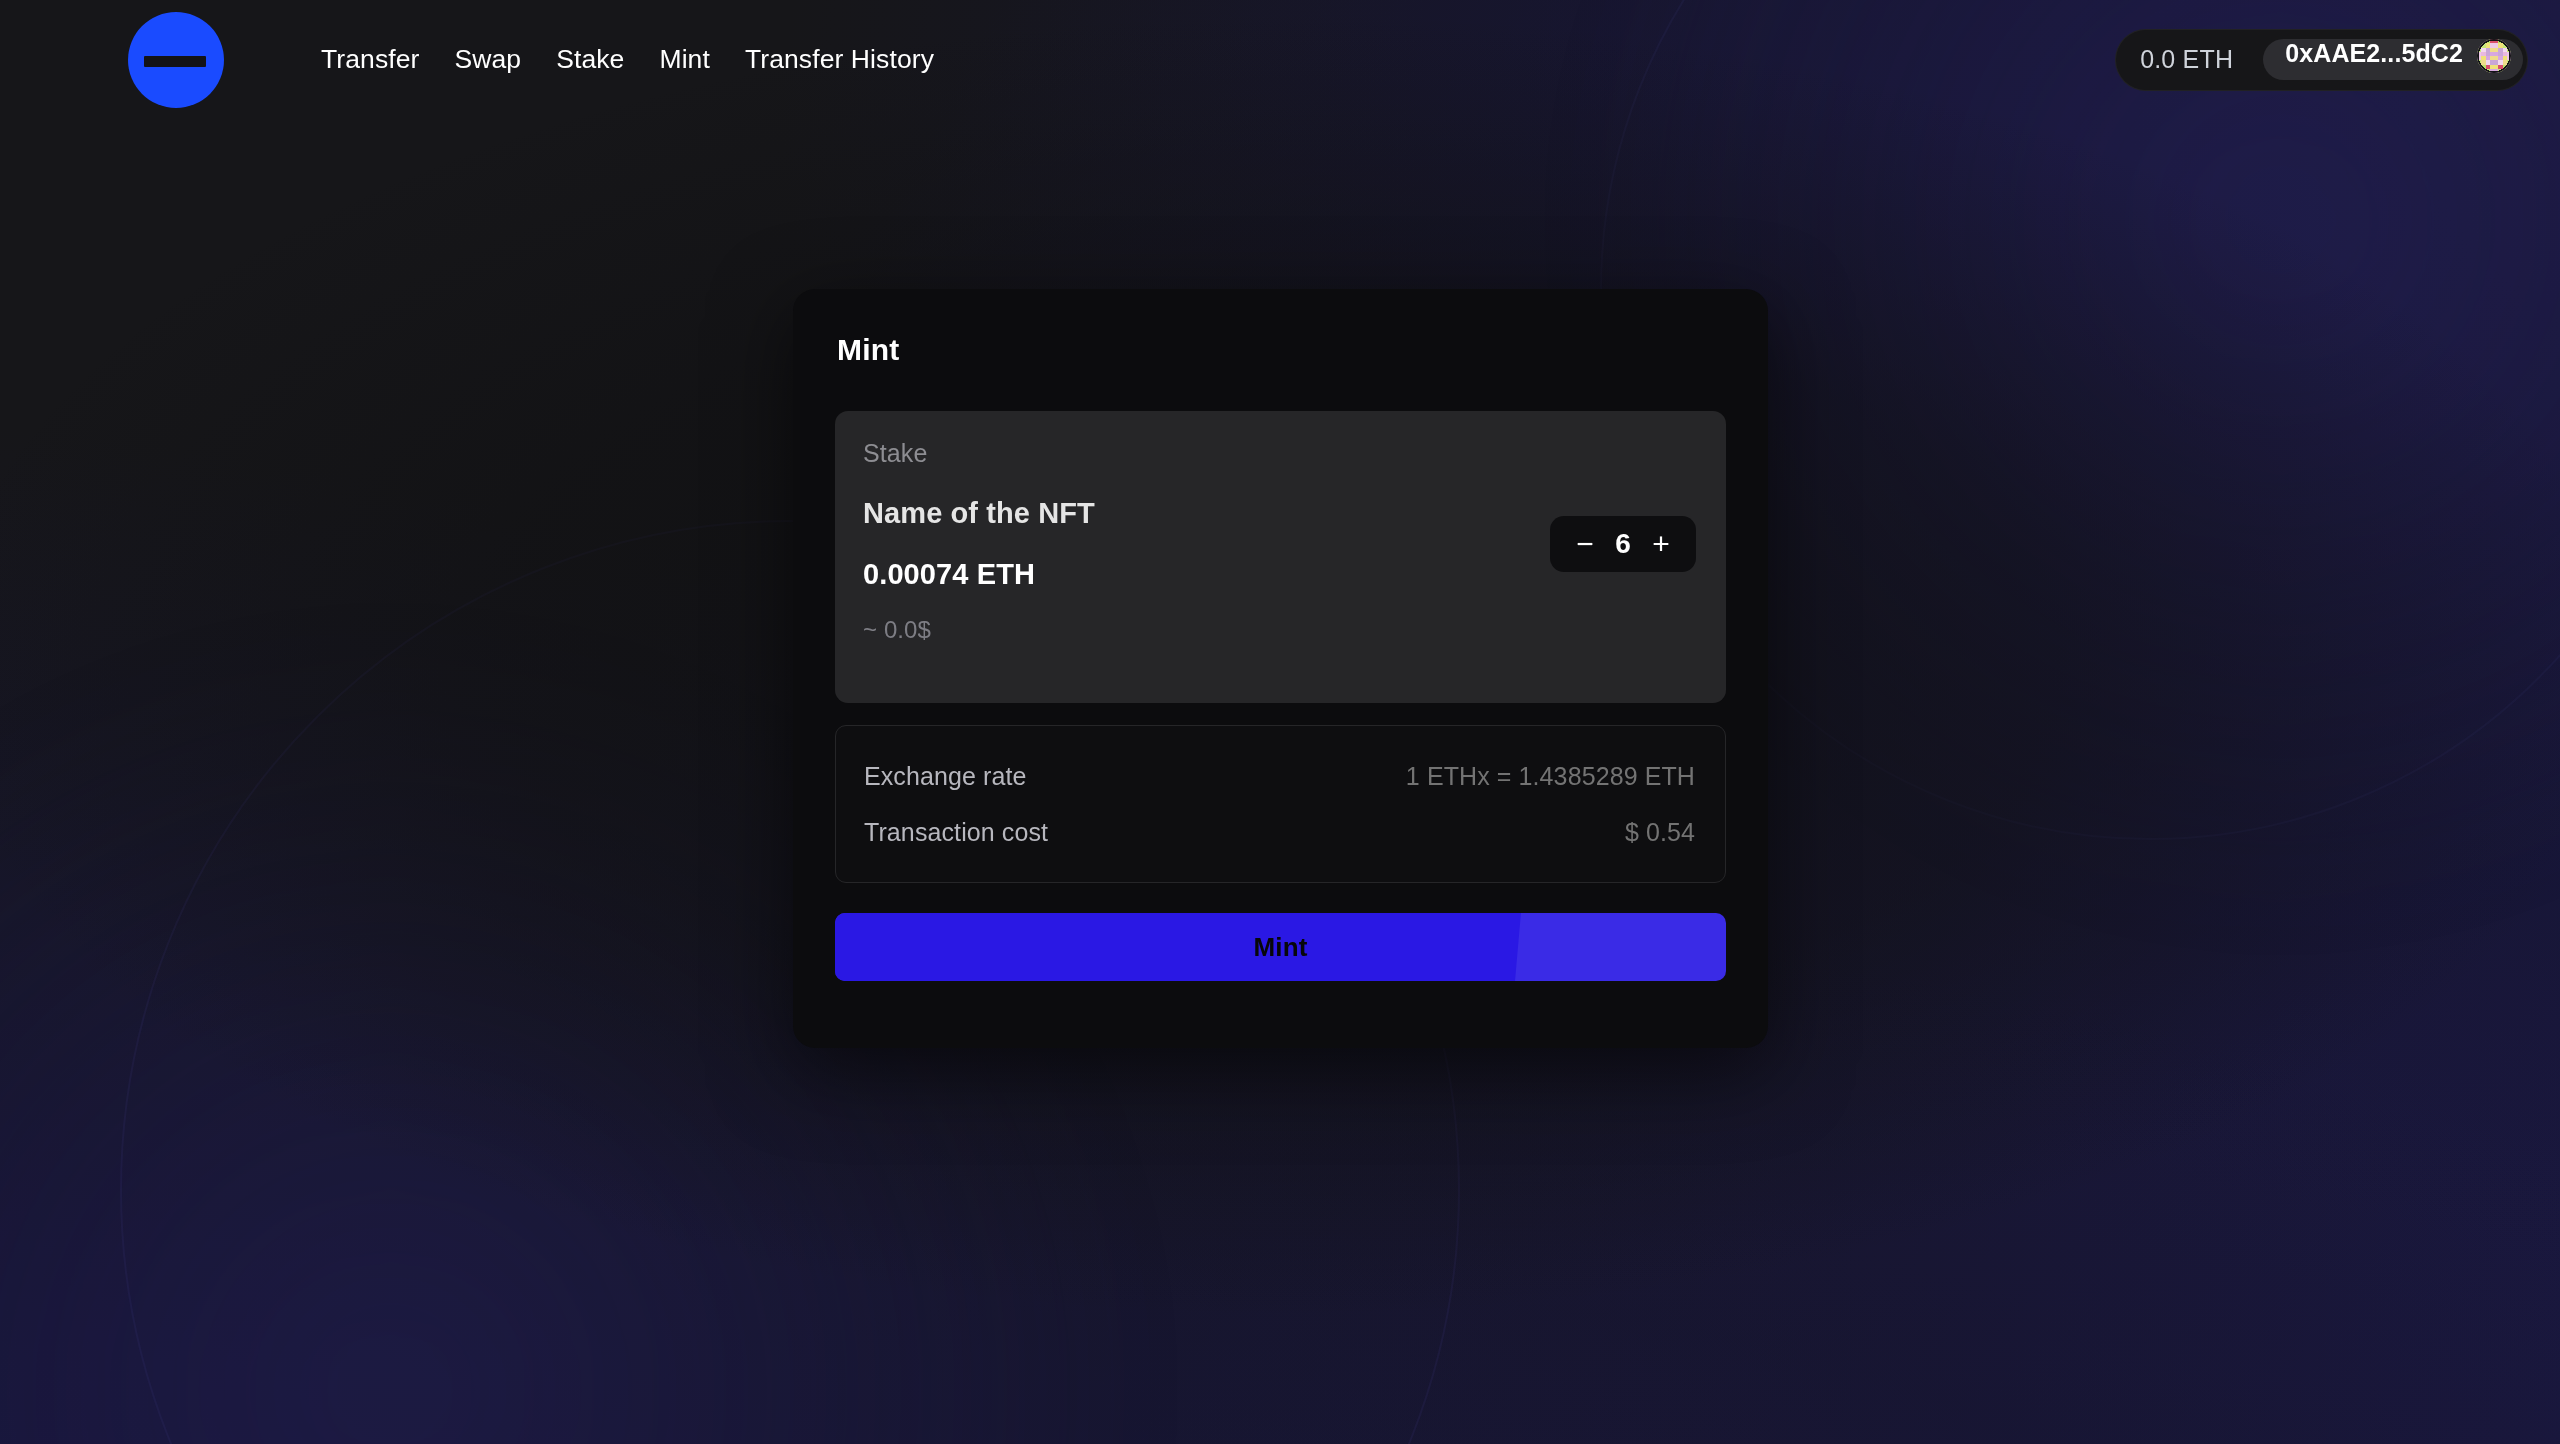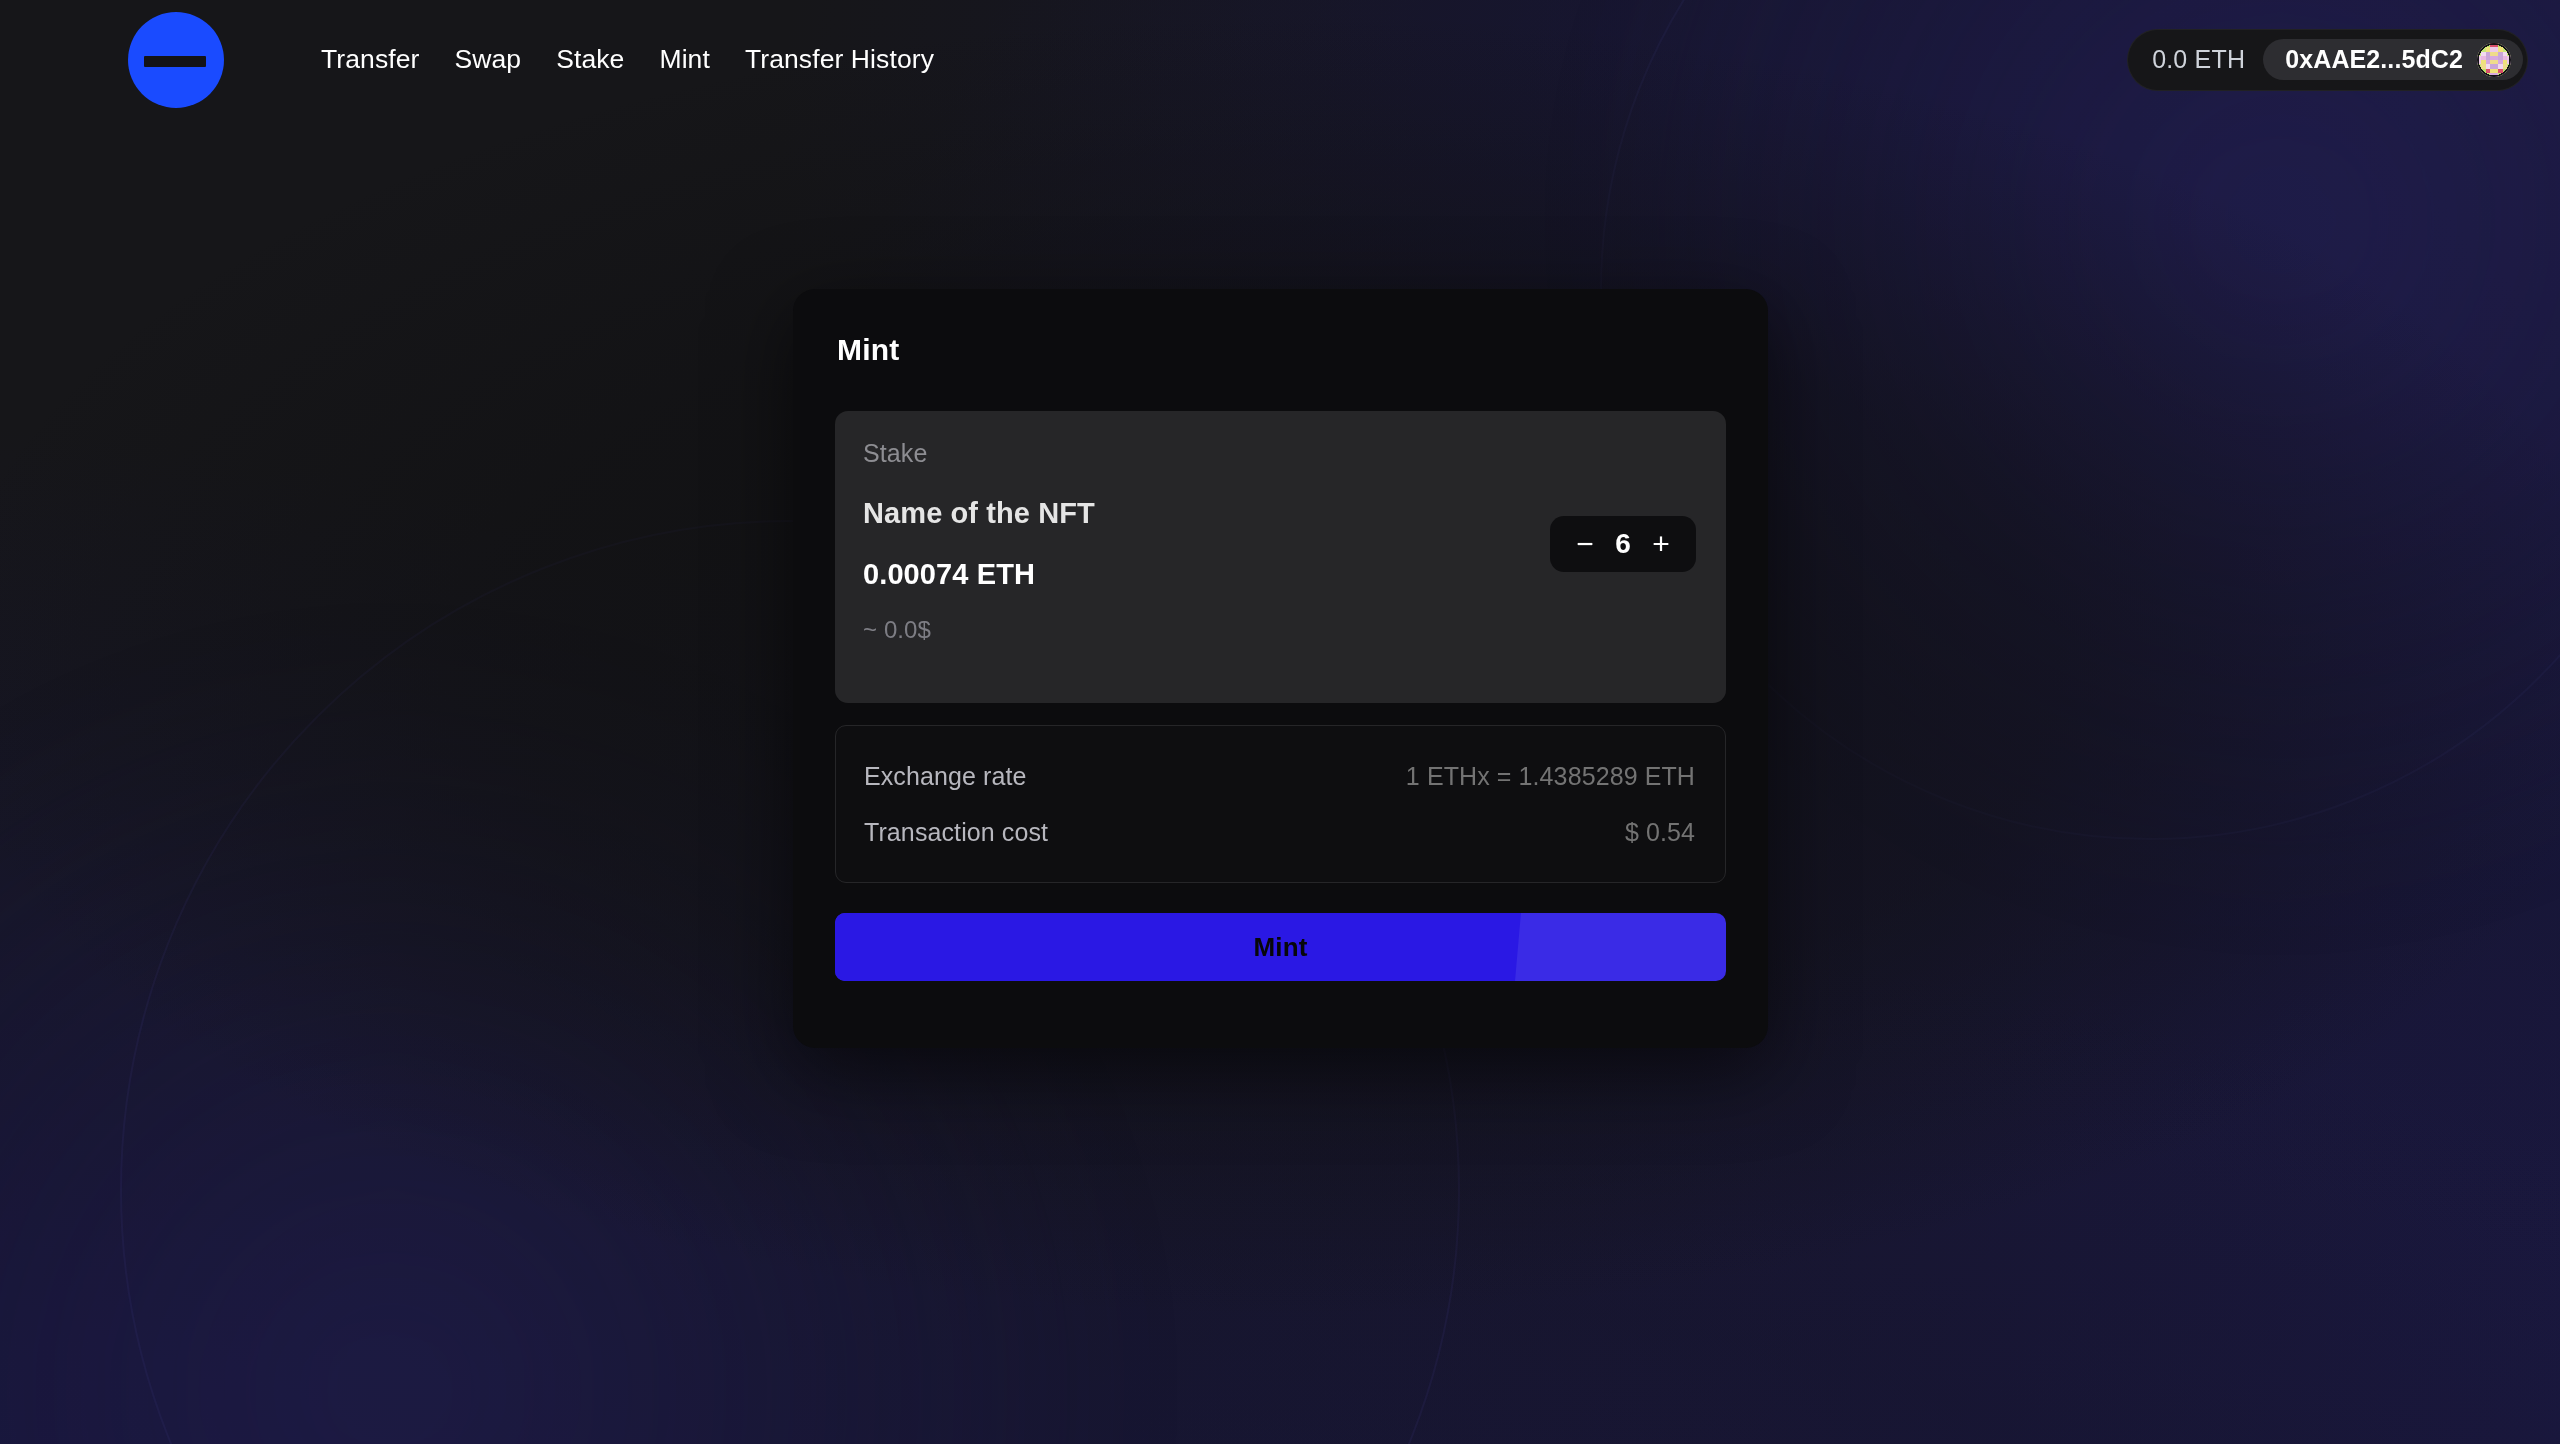--- a/index.html
+++ b/index.html
@@ -136,38 +136,38 @@
     background: none;
     border: none;
     font-family: inherit;
     padding: 4px 2px;
   }
 
   .wallet {
     margin-left: auto;
     display: flex;
     align-items: center;
-    gap: 0;
+    gap: 12px;
     background: #161618;
     border-radius: 999px;
     height: 62px;
     padding: 0 0 0 24px;
     border: 1px solid rgba(255,255,255,0.05);
   }
   .wallet-balance {
     font-size: 25px;
     color: #cfd3da;
     font-weight: 400;
     letter-spacing: 0.2px;
     padding-right: 18px;
     white-space: nowrap;
   }
   .wallet-chip {
     display: flex;
-    align-items: center;
+    align-items: flex-start;
     gap: 14px;
     background: #2d2d31;
     border-radius: 999px;
     height: 41px;
     padding: 0 12px 0 22px;
     margin-right: 4px;
     cursor: pointer;
   }
   .wallet-addr {
     font-size: 25px;

